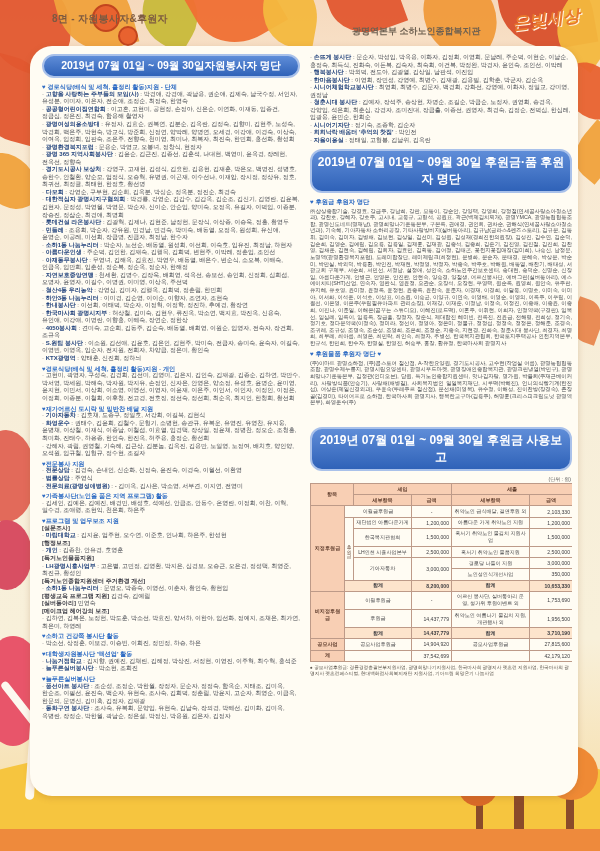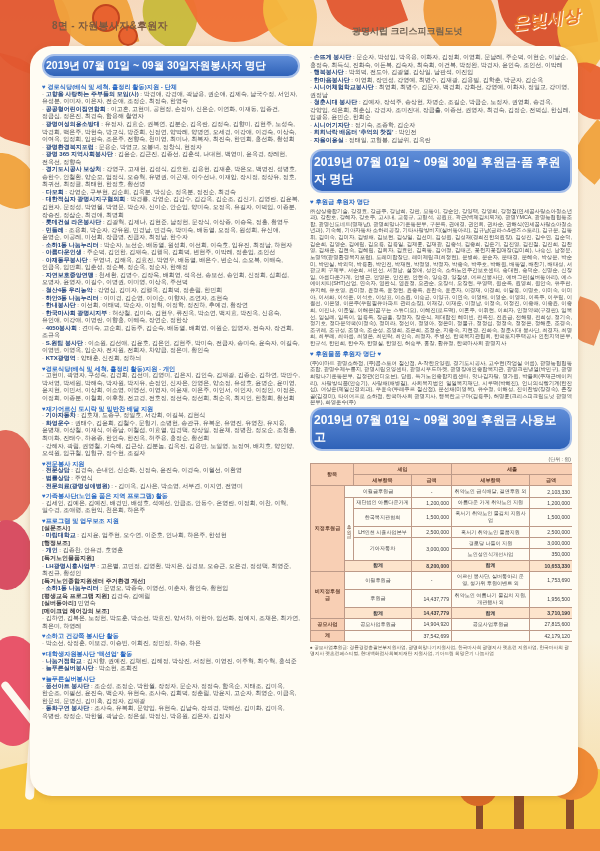--- a/index.html
+++ b/index.html
@@ -13,34 +13,34 @@
   .blob { position:absolute; border-radius:50%; }
   .lantern { position:absolute; border-radius:50%; background:#e8622f; border:2px solid #c2451f; }
   .ground { position:absolute; left:-70px; right:-70px; bottom:20px; height:92px;
             background:#f6c53f; border-radius:100% 100% 0 0/160% 160% 0 0; }
   .strip { position:absolute; left:0; right:0; bottom:0; height:22px; background:#ee8a3c; }
   .tree-canopy { position:absolute; border-radius:50%; background:#e87a2e; }
   .tree-trunk { position:absolute; background:#8a4a2a; border-radius:3px; }
   .white-trunk { position:absolute; background:#fdf8ef; border-radius:6px; }
 
   
-  .hdr-left { position:absolute; left:52px; top:19px; font-size:10px; font-weight:bold; color:#7c5a41; letter-spacing:.3px; }
+  .hdr-left { position:absolute; left:52px; top:12px; font-size:10px; font-weight:bold; color:#7c5a41; letter-spacing:.3px; }
   .hdr-org  { position:absolute; left:352px; top:25px; font-size:9px; font-weight:bold; color:#6d6051; }
   .hdr-logo { position:absolute; left:512px; top:8px; font-size:17px; font-weight:bold; font-style:italic;
               color:#e8782c; transform:rotate(-7deg); text-shadow:1px 1px 0 #fff3e2; }
 
   
   .panel { position:absolute; left:30px; top:46px; width:548px; height:750px;
            background:#fffcf3; border-radius:22px; box-shadow:0 2px 6px rgba(150,90,40,.25); overflow:hidden; }
   .col { position:absolute; top:8px; bottom:6px; overflow:hidden; }
   .col-left  { left:12px;  width:258px; }
   .col-right { left:280px; width:262px; }
 
   .pill { background:linear-gradient(180deg,#5f8dd8,#2f62b8); border:2px solid #a9c1ea; border-radius:12px;
-          color:#fff; font-weight:bold; font-size:10.5px; text-align:left; padding:3px 2px; margin-bottom:5px; }
+          color:#fff; font-weight:bold; font-size:10.5px; text-align:center; padding:3px 2px; margin-bottom:5px; }
   .pill.small { font-size:12px; }
 
   .listing { font-size:6px; line-height:1.26; color:#44474f; word-break:keep-all; }
   .listing .sec-h { color:#2f6cc4; font-weight:bold; margin-top:2px; font-size:6.2px; }
   .listing .entry b { color:#25457e; }
   .listing .entry b.br { color:#3a3a44; }
 
   .donor-h { color:#2f6cc4; font-weight:bold; font-size:6.3px; margin:3px 0 1px; }
   .donor-p { font-size:5.35px; line-height:1.24; color:#45484f; word-break:break-all; text-align:justify; }
 
@@ -87,21 +87,21 @@
   <div class="white-trunk" style="left:18px;top:676px;width:8px;height:62px;transform:rotate(-38deg);"></div>
   <div class="tree-trunk" style="left:514px;top:770px;width:10px;height:62px;"></div>
   <div class="tree-trunk" style="left:566px;top:786px;width:8px;height:48px;"></div>
   <div class="tree-trunk" style="left:476px;top:796px;width:7px;height:38px;"></div>
   <div class="tree-canopy" style="left:484px;top:716px;width:70px;height:70px;"></div>
   <div class="tree-canopy" style="left:544px;top:746px;width:54px;height:54px;background:#ef8a35;"></div>
   <div class="tree-canopy" style="left:458px;top:766px;width:40px;height:40px;background:#d96a28;"></div>
   <div class="strip"></div>
 
   <div class="hdr-left">8면 - 자원봉사자&amp;후원자</div>
-  <div class="hdr-org">광명시립 크리스피크림도넛</div>
+  <div class="hdr-org">광명역본부 소하노인종합복지관</div>
   <div class="hdr-logo">은빛세상</div>
 
   <div class="panel">
 
     <div class="col col-left">
       <div class="pill">2019년 07월 01일 ~ 09월 30일자원봉사자 명단</div>
       <div class="listing" id="left-list">
           <div class="sec-h">♥ 경로식당(배식 및 세척, 홀정리 활동)지원 - 단체</div>
           <div class="entry">· <b>고향을 사랑하는 주부들의 모임(사)</b> : 박경애, 강경애, 곽남용, 권순애, 김제숙, 남국수정, 서인자, 유성분, 이미자, 이은자, 전순애, 조정순, 최정숙, 한영숙</div>
           <div class="entry">· <b>공공형어린이집연합회</b> : 이고흔, 고현미, 공현정, 손정아, 신은순, 이연화, 이재동, 임종건, 정금심, 정은진, 최경숙, 함용해 촬영자</div>
@@ -171,21 +171,21 @@
           <div class="entry">· <b>희희낙락 배움터 '추억의 찻집'</b> : 박인전</div>
           <div class="entry">· <b>자율이용실</b> : 정태일, 고형봉, 김남위, 김옥란</div>
         </div>
 
       <div class="pill small" style="margin-top:4px;">2019년 07월 01일 ~ 09월 30일 후원금·품 후원자 명단</div>
       <div class="donor-h">♥ 후원금 후원자 명단</div>
       <div class="donor-p">㈜삼상종합기술, 강경효, 강금주, 강남희, 강란, 모동이, 강순안, 강양택, 강영희, 강정철(연세꿈사랑소아청소년과), 강찬호, 강혜자, 강호주, 고시내, 고웅규, 고형석, 공원표, 곽근(백제김치찌개), 광명YMCA, 광명농협협동조합, 광명신도네트(명재남), 광명희망나기운동본부, 구본옥, 권애경, 권인회, 권차순, 권해식(연세꿈사랑소아청소년과), 기숙혜, 기아자동차 소하리공장, 기타사랑방비지(실버동아리), 김규남(글라스&amp;렌즈스토리), 김규문, 김동휘, 김미숙, 김미자, 김병채, 김보현, 김상일, 김선미, 김성원, 김성재(경희진한의원장), 김성진, 김수연, 김순덕, 김순희, 김영순, 김예림, 김오용, 김용일, 김제훈, 김재광, 김종석, 김종희, 김준기, 김진영, 김진철, 김진희, 김찬영, 김채운, 김현숙, 김혜림, 김회자, 김효민, 김획동, 김여정, 김태곤, 꽃천지꽃집매장(김미희), 나승신, 남정분, 노명액(광명환경복지포럼), 도레미합창단, 레미제림크(최정헌), 문병화, 문순자, 문태경, 문혜숙, 박상문, 박순미, 박만실, 박외덕, 박용환, 박인전, 박재헌, 박정영, 박정자, 박종숙, 박주호, 박해원, 배동열, 배찬기, 배태성, 서광교회 구제부, 서순희, 서민선, 서정남, 설정애, 성인숙, 소하노인주간보호센터, 송대헌, 송덕순, 신명순, 신장임, 아름다운가게, 안병근, 안영은, 안진완, 안현숙, 양승경, 양철생, 어르신봉사단, 에버그린(실버동아리), 에스에이치티(SHT)산업, 연숙자, 염완식, 염윤정, 오관순, 오장석, 오장헌, 우영택, 원순옥, 원영희, 원안숙, 유주란, 유지혜, 유호영, 윤미정, 윤정옥, 윤정헌, 윤종옥, 윤찬숙, 윤춘자, 이경재, 이경희, 이달웅, 이명호, 이미숙, 이미아, 이서화, 이석운, 이석호, 이성표, 이소원, 이승균, 이양규, 이연숙, 이영배, 이영순, 이영의, 이옥주, 이우림, 이월선, 이은영, 이은주(우림필유아파트 관리소장), 이재강, 이재준, 이정남, 이정숙, 이정진, 이종애, 이종윤, 이종희, 이진나, 이춘일, 이해은(꿈꾸는 스튜디오), 이혜진(로드떡), 이혼주, 이휘현, 이희자, 인정약국(구경란), 임복선, 임심례, 임옥이, 임용옥, 장금홀, 장정자, 장준식, 제대합진 혜미빈, 전옥진, 전윤금, 전해령, 전희성, 정기숙, 정기호, 정다문약국(이정숙), 정미라, 정선이, 정영아, 정은미, 정물규, 정정섭, 정정숙, 정정은, 정해춘, 조경숙, 조귀례, 조규성, 조명숙, 조순성, 조영희, 조은희, 조정순, 지종숙, 지현경, 진화숙, 청춘시대 봉사단, 최경자, 최명희, 최부례, 최아름, 최영은, 최민락, 최인숙, 최정자, 추병선, 한국복지관협회, 한국토지주택공사 인천지역본부, 한규석, 한민희, 한수자, 한명실, 한영진, 허승무, 홍창, 황유정, 한국마사회 광명지사</div>
       <div class="donor-h">♥ 후원물품 후원자 명단 ♥</div>
       <div class="donor-p">(주)이마트 광명소하점, (주)콥스토어 철산점, A-착한요양원, 경기도시공사, 고수현(작업실 여름), 광명농협협동조합, 광명수제누룽지, 광명시립요양센터, 광명시푸드마켓, 광명장애인종합복지관, 광명크린냉열(박민구), 광명희망나기운동본부, 김정관(인디오븐), 담원, 독거노인종합지원센터, 맛나김자탕, 명가원, 박율회(주재근베이커리), 사랑방식품(안승기), 사랑채(채병길), 사회복지법인 일일복지재단, 시루떡(박혜진), 언니의식빵기계(한잔섭), 여상준(제일신경외과), 우윤숙(뚜레주르 철산점), 문선채(미영복), 유수정, 이해성, 진이찬방(장경숙), 촌장골(김경미), 타이어프로 소하점, 한국마사회 광명지사, 행복한고구마(김용주), 허명훈(크리스피크림도넛 광명역본부), 화영운수(주)</div>
 
-      <div class="pill small" style="margin-top:1px;">2019년 07월 01일 ~ 09월 30일 후원금 사용보고</div>
+      <div class="pill small" style="margin-top:21px;">2019년 07월 01일 ~ 09월 30일 후원금 사용보고</div>
       <div class="unit">(단위 : 원)</div>
       <table class="report">
         <colgroup>
           <col style="width:34px">
             <col style="width:9px">
             <col style="width:58px">
           <col style="width:40px">
             <col style="width:78px">
             <col style="width:43px">
         </colgroup>

